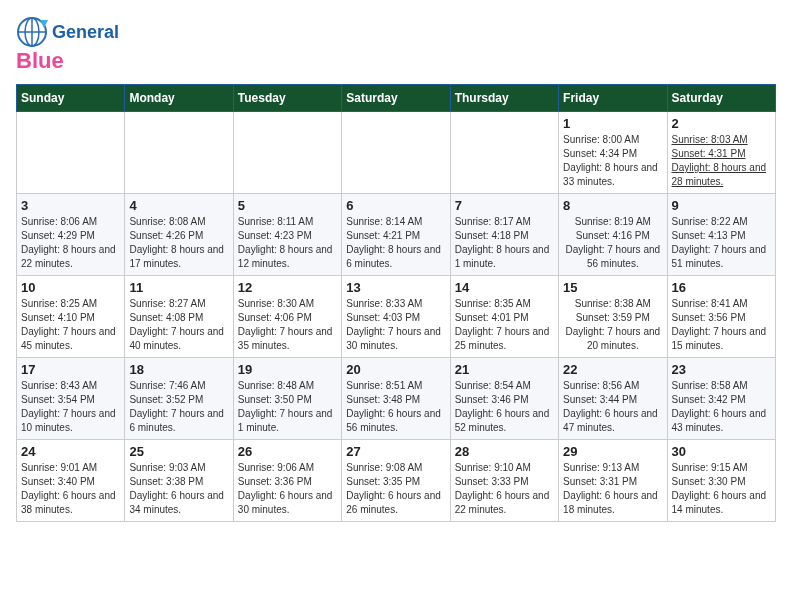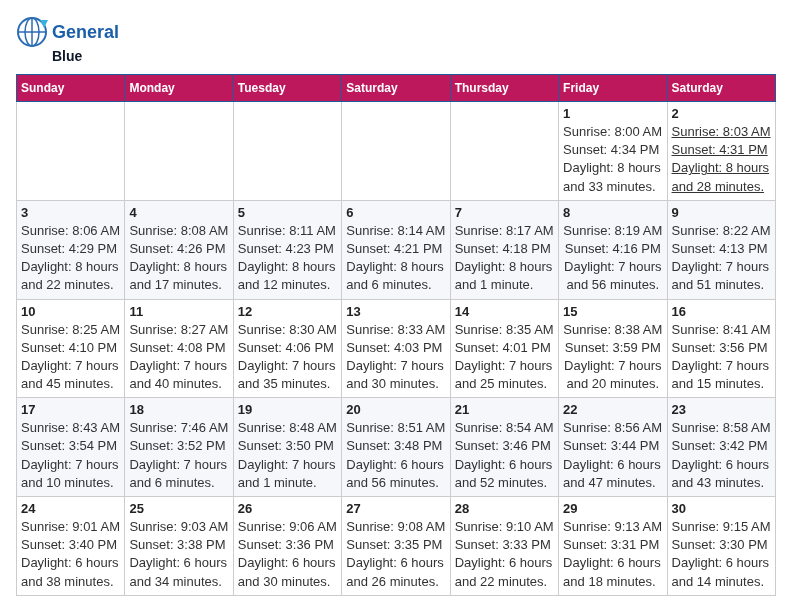--- a/index.html
+++ b/index.html
@@ -32,21 +32,21 @@
     .location-title {
       font-size: 16px;
       color: #444;
     }
     table {
       width: 100%;
       border-collapse: collapse;
       font-size: 11px;
     }
     thead tr th {
-      background: #be185d;
+      background: #14532d;
       color: #fff;
       padding: 6px 4px;
       text-align: left;
       font-size: 12px;
       font-weight: bold;
       border: 1px solid #1e5a9c;
     }
     tbody tr td {
       border: 1px solid #ccc;
       padding: 4px;
@@ -59,21 +59,21 @@
       background: #f5f7fb;
     }
     .day-number {
       font-size: 13px;
       font-weight: bold;
       color: #222;
       margin-bottom: 2px;
     }
     .day-info {
       color: #333;
-      font-size: 13px;
+      font-size: 10px;
       line-height: 1.4;
     }
     .empty-cell {
       background: #fff !important;
     }
   </style>
 </head>
 <body>
 
 <div class="header-area">
@@ -82,21 +82,21 @@
     <div style="display:flex;align-items:center;gap:4px;">
       <svg width="32" height="32" viewBox="0 0 32 32">
         <circle cx="16" cy="16" r="14" fill="none" stroke="#2a6db5" stroke-width="2"></circle>
         <ellipse cx="16" cy="16" rx="7" ry="14" fill="none" stroke="#2a6db5" stroke-width="1.5"></ellipse>
         <line x1="2" y1="16" x2="30" y2="16" stroke="#2a6db5" stroke-width="1.5"></line>
         <line x1="16" y1="2" x2="16" y2="30" stroke="#2a6db5" stroke-width="1.5"></line>
         <polygon points="24,4 32,4 28,12" fill="#3ab0e0"></polygon>
       </svg>
       <span style="font-size:18px;font-weight:bold;color:#1a5fa8;">General</span>
     </div>
-    <span style="font-size:14px;font-weight:bold;color:#0f172a;margin-left:36px;">Blue</span>
+    <span style="font-size:22px;font-weight:bold;color:#ec4899;">Blue</span>
   </div>
 </div>
   <div class="title-area">
     <div class="month-title"></div>
     <div class="location-title"></div>
   </div>
 </div>
 
 <table>
   <thead>

